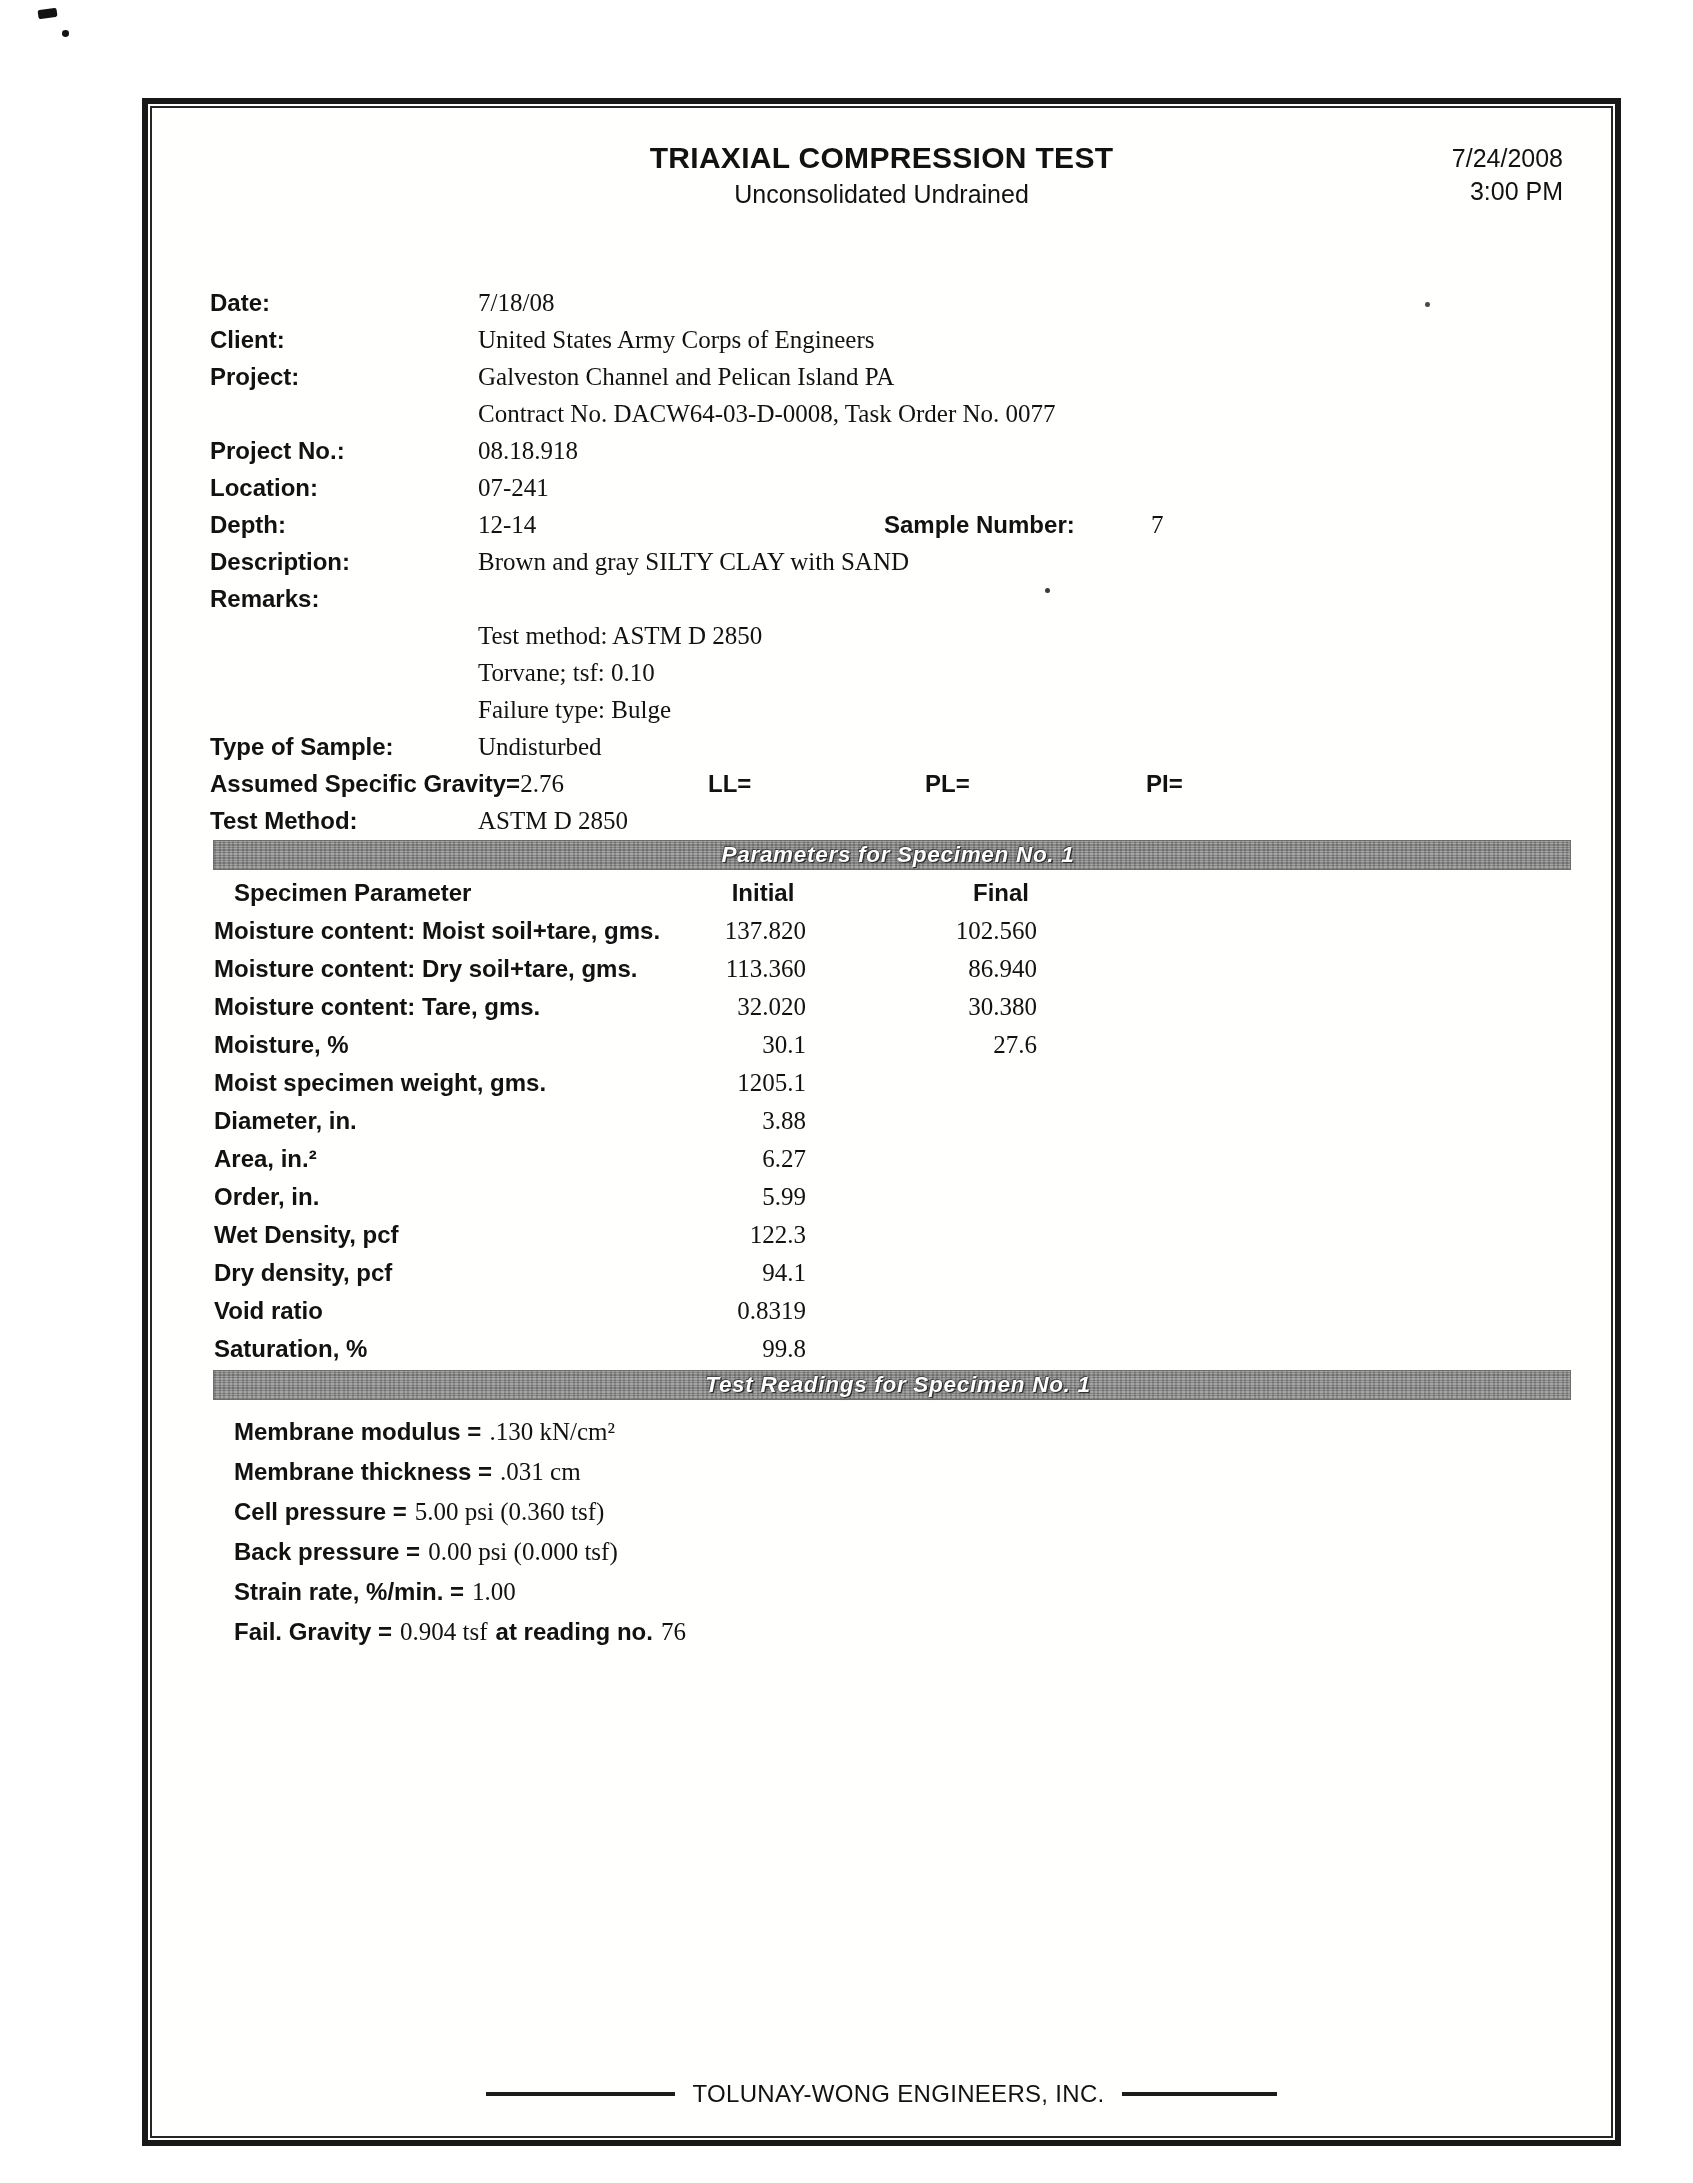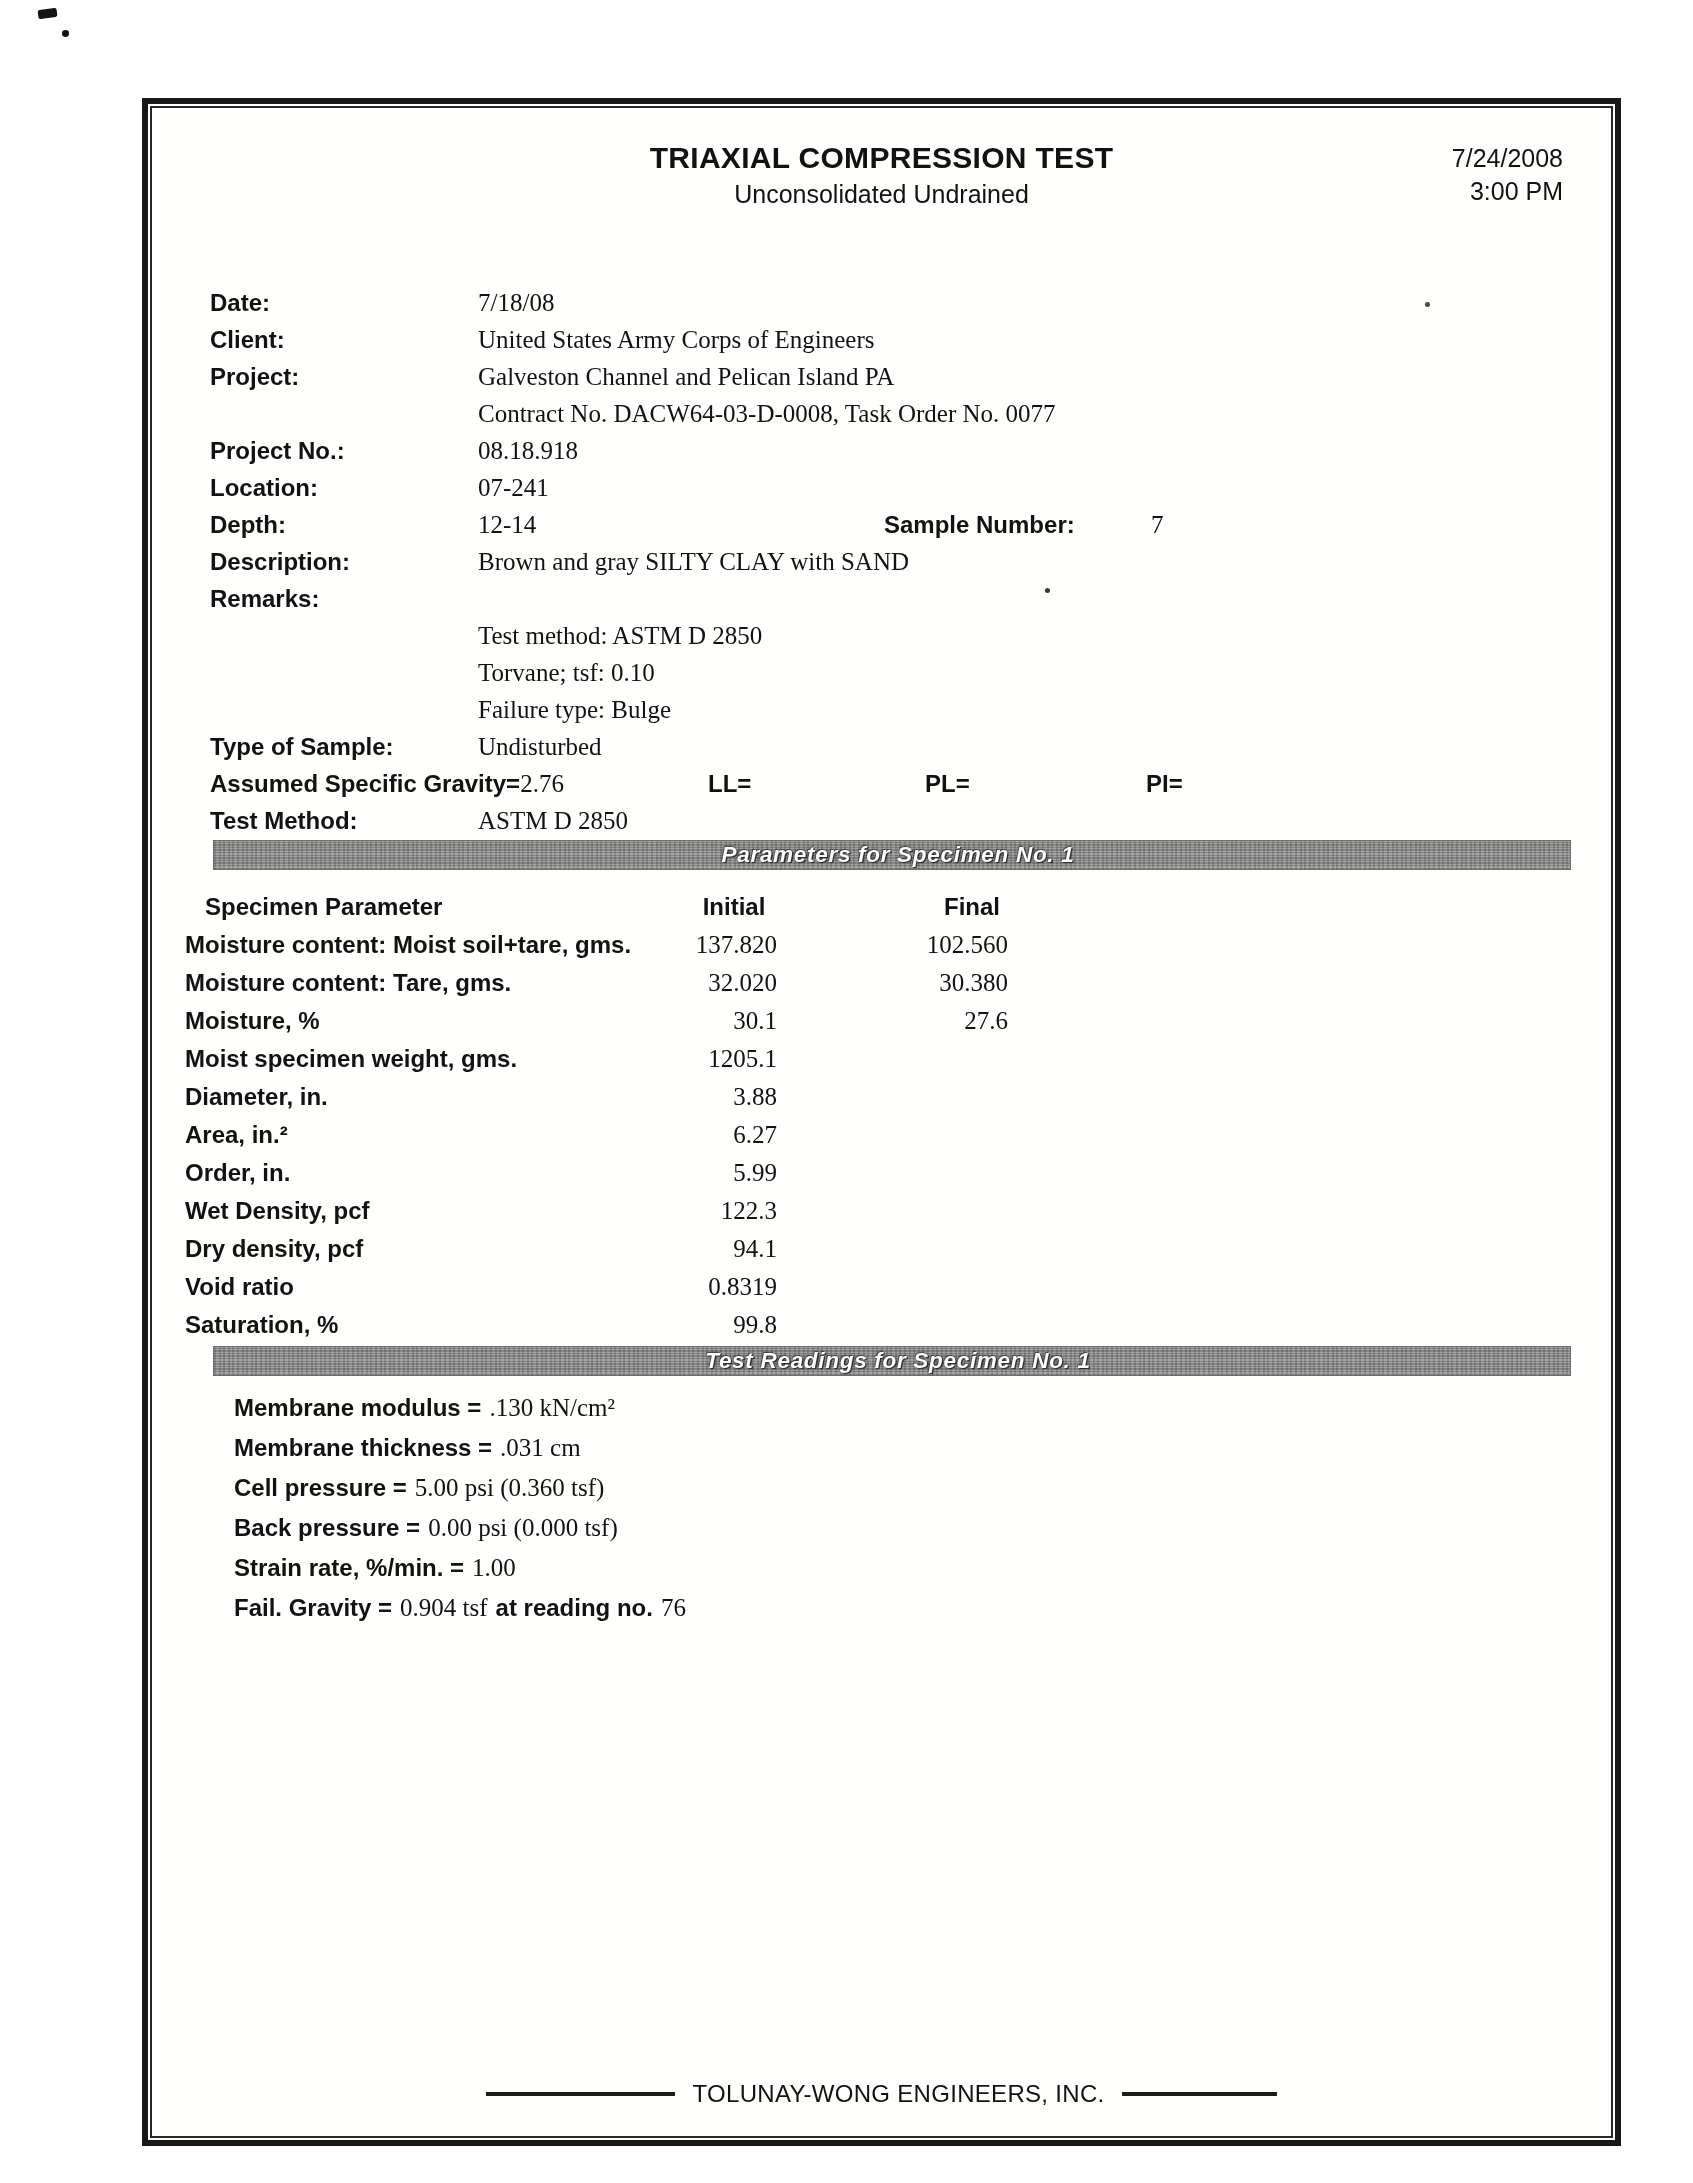--- a/index.html
+++ b/index.html
@@ -55,21 +55,21 @@
     border:0.7px solid #6e6e6e;
     box-sizing:border-box;
     padding-left:12px;
   }
   .banner-text {
     color:#ffffff; font-weight:bold; font-style:italic; font-size:22.5px; letter-spacing:0.7px;
     text-shadow: 1.3px 1.3px 0 rgba(35,35,35,.85), -0.7px -0.7px 0 rgba(35,35,35,.6), 0 0 4px rgba(0,0,0,.45);
   }
 
   
-  .ptable { padding-left:37px; margin-top:18px; font-size:24px; }
+  .ptable { padding-left:66px; margin-top:4px; font-size:24px; }
   .ptable-header { display:grid; grid-template-columns:463px 172px 304px; line-height:38px; font-weight:bold; }
   .ph-param { padding-left:20px; }
   .ph-initial, .ph-final { text-align:center; }
   .ptable-row { display:grid; grid-template-columns:463px 172px 218px; line-height:38px; }
   .pt-label { font-weight:bold; white-space:nowrap; }
   .pt-initial { text-align:right; padding-right:43px; font-family:"Liberation Serif", serif; font-size:25px; }
   .pt-final   { text-align:right; padding-right:30px; font-family:"Liberation Serif", serif; font-size:25px; }
 
   
   .readings { margin-top:12px; padding-left:86px; font-size:24px; }
@@ -180,20 +180,25 @@
         <span class="ph-param">Specimen Parameter</span>
         <span class="ph-initial">Initial</span>
         <span class="ph-final">Final</span>
       </div>
       <div class="ptable-row">
         <span class="pt-label">Moisture content: Moist soil+tare, gms.</span>
           <span class="pt-initial">137.820</span>
           <span class="pt-final">102.560</span>
       </div>
       <div class="ptable-row">
+        <span class="pt-label">Moisture content: Dry soil+tare, gms.</span>
+          <span class="pt-initial">113.360</span>
+          <span class="pt-final">86.940</span>
+      </div>
+      <div class="ptable-row">
         <span class="pt-label">Moisture content: Tare, gms.</span>
           <span class="pt-initial">32.020</span>
           <span class="pt-final">30.380</span>
       </div>
       <div class="ptable-row">
         <span class="pt-label">Moisture, %</span>
           <span class="pt-initial">30.1</span>
           <span class="pt-final">27.6</span>
       </div>
       <div class="ptable-row">

